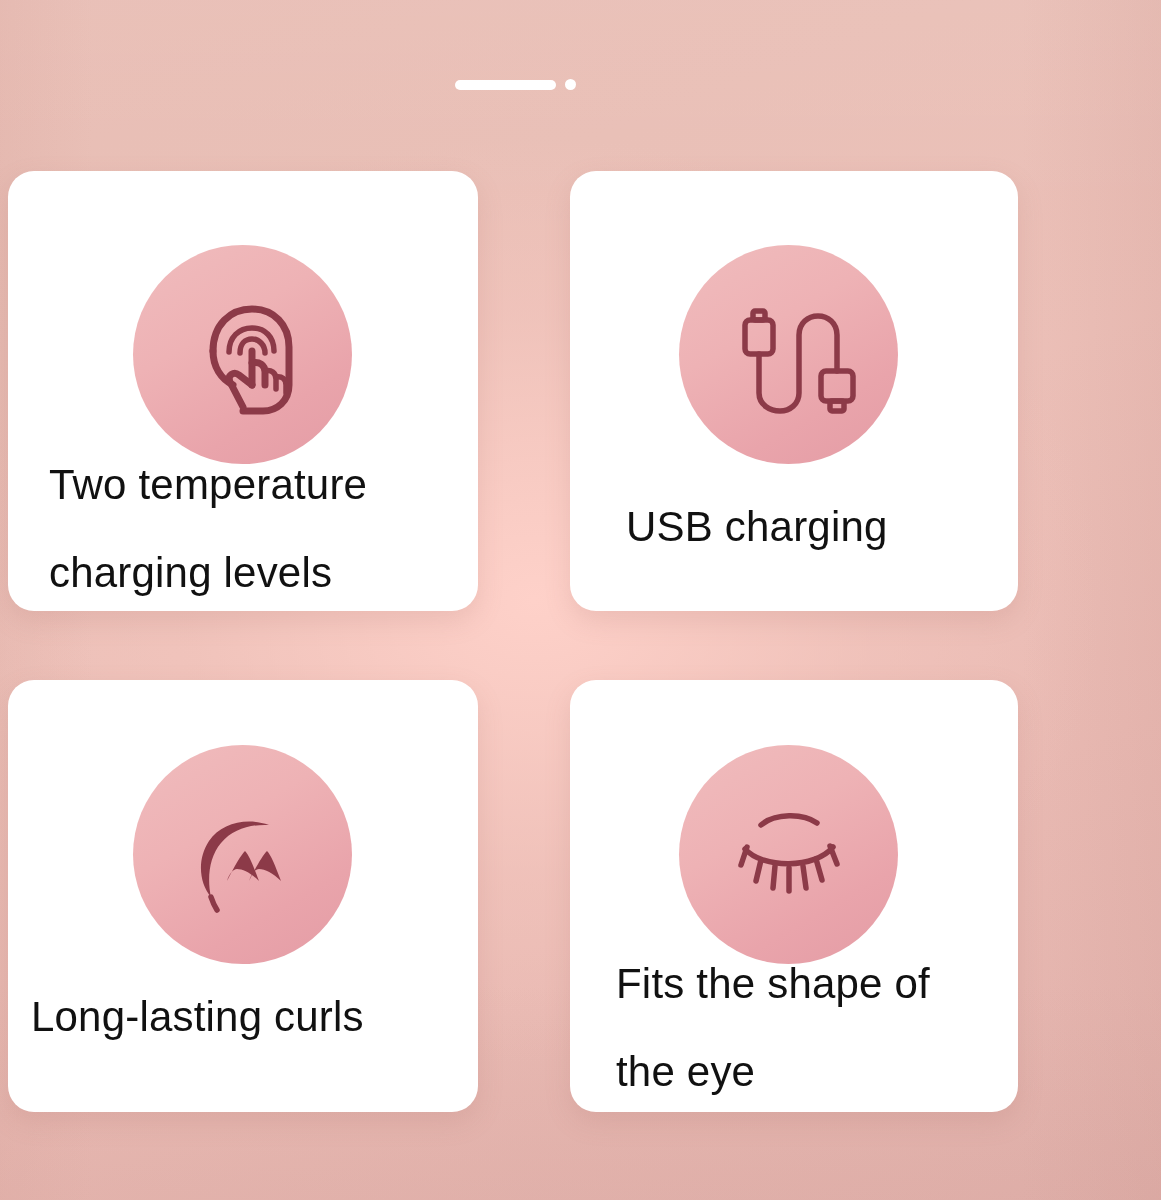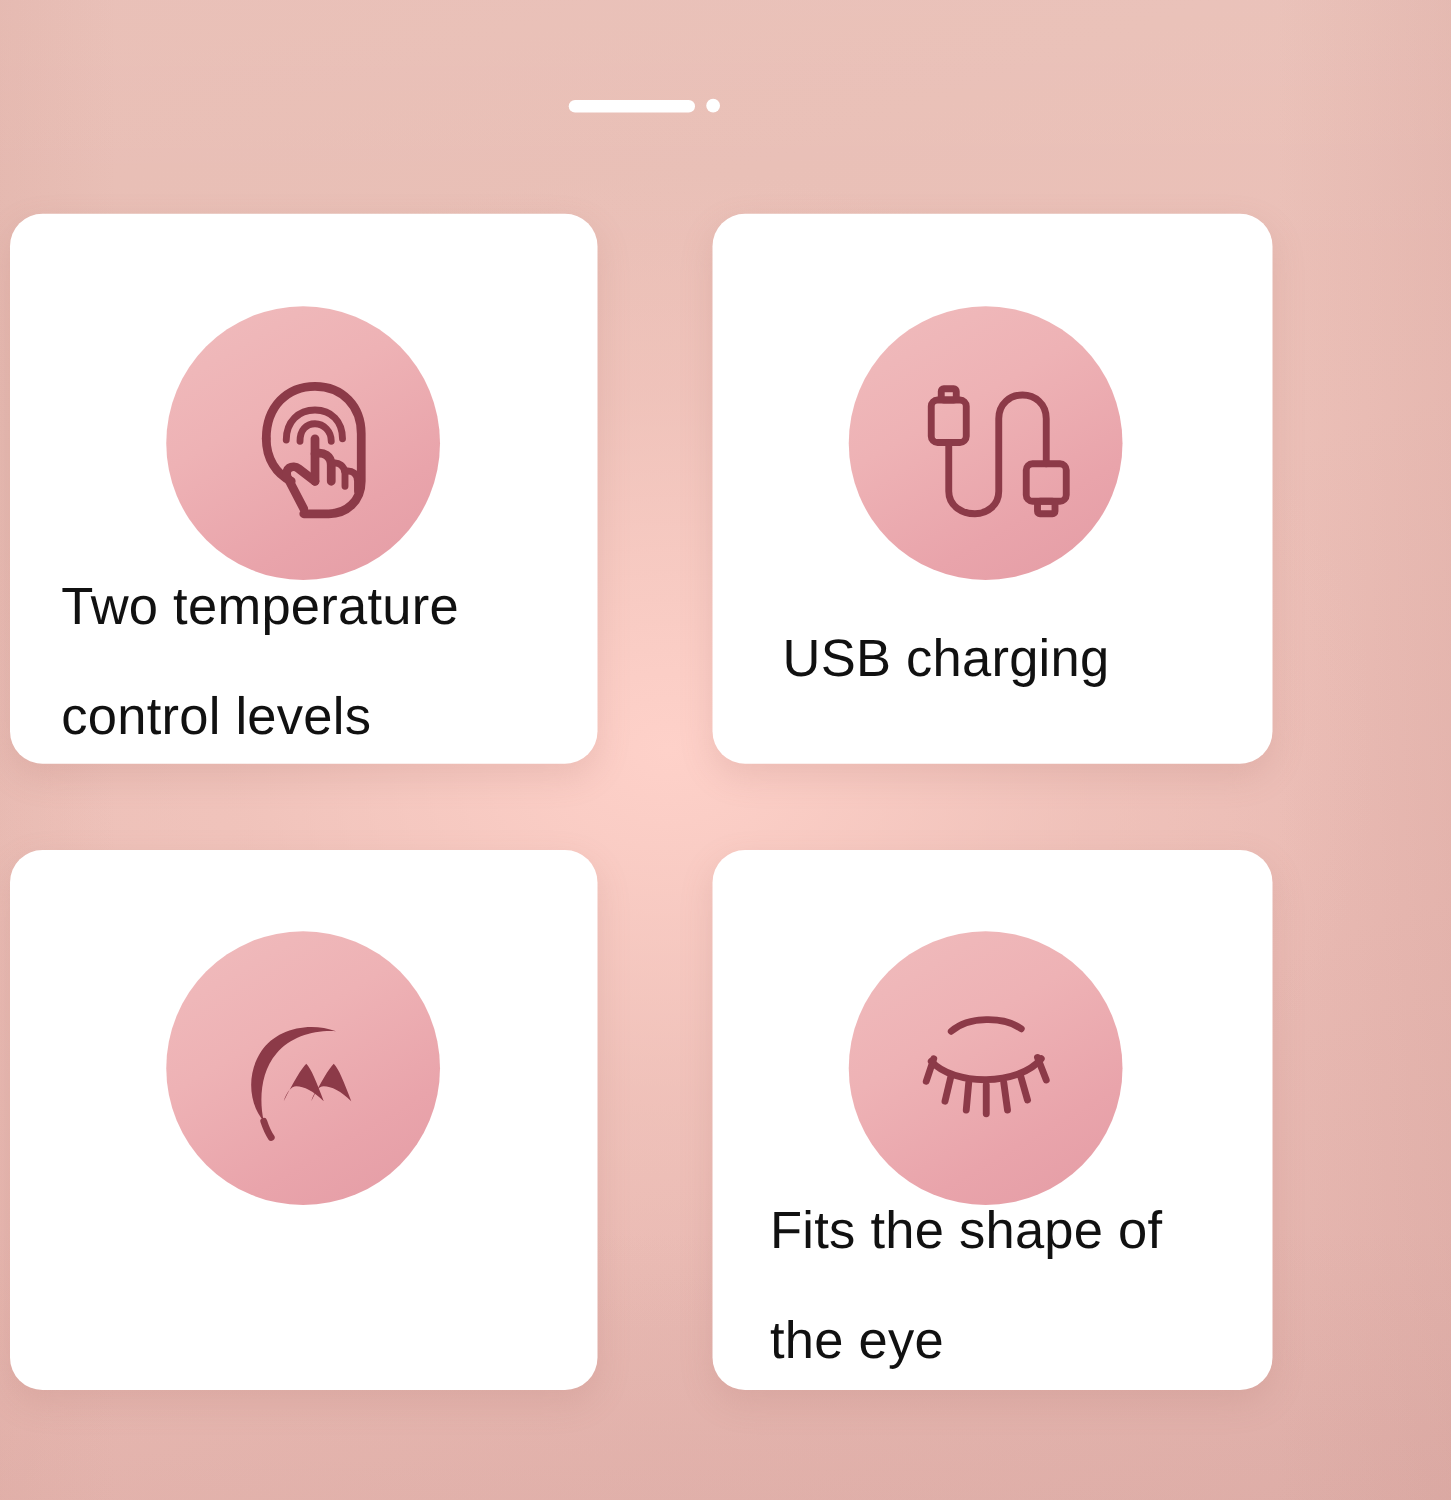--- a/index.html
+++ b/index.html
@@ -164,21 +164,21 @@
 
       <path class="stroke" d="M75 62 L75 96"></path>
       <path class="stroke" d="M75 96 L62 86 C57 82 50 86 53 93 L66 118"></path>
       <path class="stroke" d="M75 74 C82 72 88 76 88 83 L88 96"></path>
       <path class="thin" d="M88 82 C94 80 99 84 99 90 L99 100"></path>
       <path class="thin" d="M99 88 C105 87 109 90 109 96 L109 104"></path>
     </svg>
   </div>
 
   <div class="label label-tl">Two temperature
-control levels</div>
+charging levels</div>
 
   <div class="card card-tr"></div>
 
   <div class="badge badge-tr">
     <svg width="132" height="132" viewBox="0 0 132 132" aria-hidden="true">
 
       <rect class="thin" x="30" y="22" width="12" height="9" rx="2"></rect>
       <rect class="thin" x="22" y="31" width="28" height="34" rx="5"></rect>
 
       <path class="thin" d="M36 65 L36 104 C36 116 47 122 57 122 C67 122 76 115 76 104 L76 46
@@ -200,20 +200,21 @@
                C30 90 32 68 44 54 C56 40 74 35 92 36 Z"></path>
       <path class="thin" d="M34 108 C36 114 38 118 40 121"></path>
 
       <path class="solid" d="M50 92 C58 76 64 66 68 62 C72 66 76 76 82 92
                C74 84 66 80 60 80 C56 80 52 85 50 92 Z"></path>
       <path class="solid" d="M72 92 C80 76 86 66 90 62 C94 66 98 76 104 92
                C96 84 88 80 82 80 C78 80 74 85 72 92 Z"></path>
     </svg>
   </div>
 
+  <div class="label label-bl">Long-lasting curls</div>
 
   <div class="card card-br"></div>
 
   <div class="badge badge-br">
     <svg width="132" height="132" viewBox="0 0 132 132" aria-hidden="true">
 
       <path class="thin" d="M38 36 C52 24 80 24 94 34"></path>
 
       <path class="thin" d="M22 60 C40 80 92 80 110 58"></path>
 

